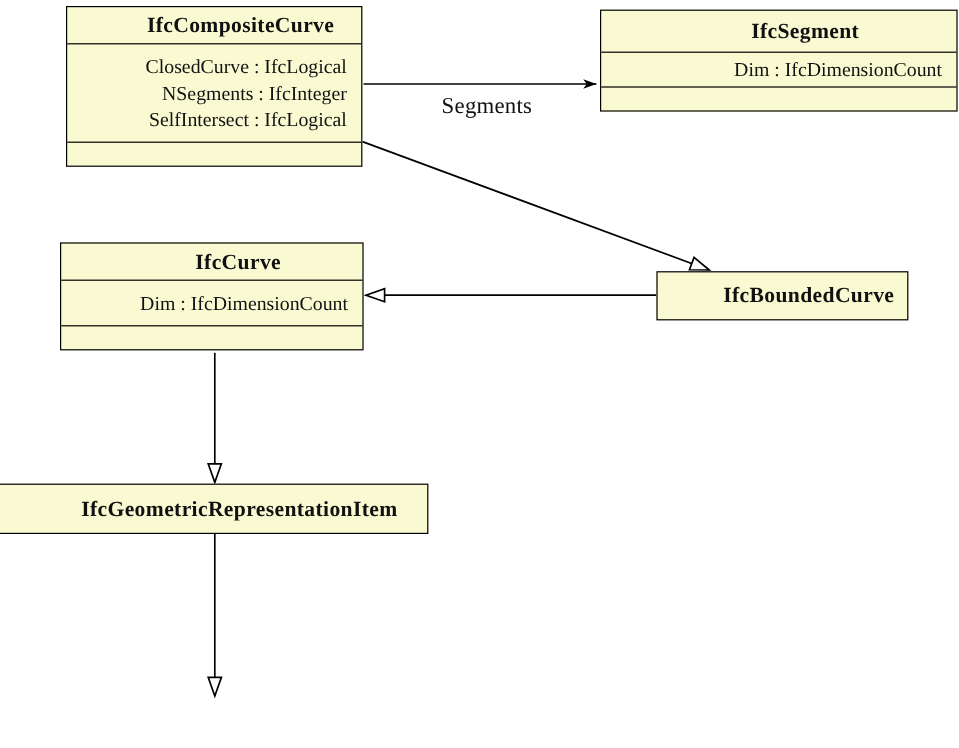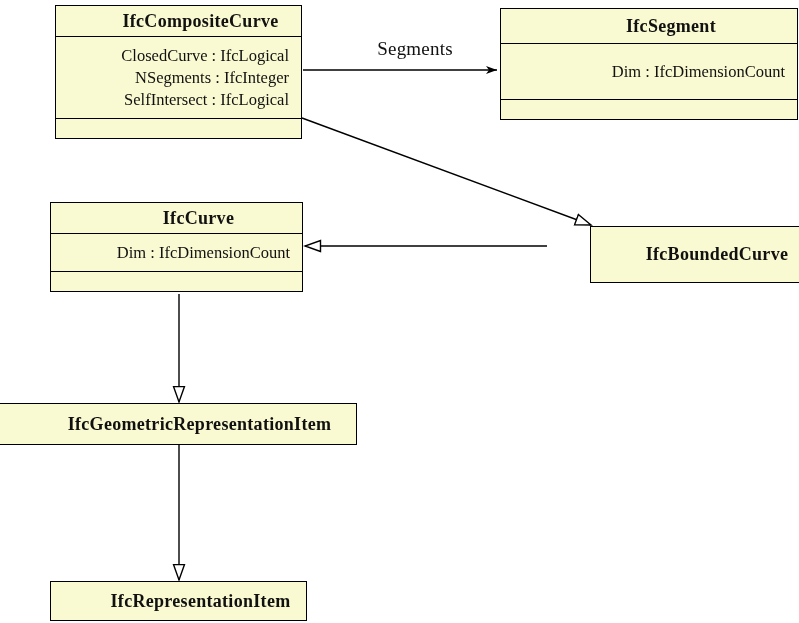--- a/index.html
+++ b/index.html
@@ -61,21 +61,21 @@
   }
   .uml-empty {
     flex: 0 0 19px;
     border-top: 1.5px solid #000000;
   }
   .edge-label {
     position: absolute;
     font-size: 19px;
     letter-spacing: 0.2px;
     white-space: nowrap;
-    text-align: center;
+    margin-top: 40px;
   }
 </style>
 </head>
 <body>
 
 <div id="stage">
 
   <svg id="edges-layer" viewBox="0 0 799 623" xmlns="http://www.w3.org/2000/svg">
     <defs>
       <marker id="stickArrow" markerUnits="userSpaceOnUse" markerWidth="14" markerHeight="11" refX="11" refY="4.5" orient="auto">
@@ -102,41 +102,38 @@
   <div class="uml-box" style="left:55px; top:5px; width:247px; height:134px;">
     <div class="uml-title">IfcCompositeCurve</div>
     <div class="uml-attrs">
       <div class="uml-attr">ClosedCurve : IfcLogical</div>
       <div class="uml-attr">NSegments : IfcInteger</div>
       <div class="uml-attr">SelfIntersect : IfcLogical</div>
     </div>
     <div class="uml-empty"></div>
   </div>
 
-  <div class="uml-box" style="left:500px; top:8px; width:298px; height:112px;">
+  <div class="uml-box" style="left:500px; top:8px; width:298px; height:85px;">
     <div class="uml-title" style="flex-basis:34px;">IfcSegment</div>
     <div class="uml-attrs">
       <div class="uml-attr">Dim : IfcDimensionCount</div>
     </div>
     <div class="uml-empty"></div>
   </div>
 
   <div class="uml-box" style="left:50px; top:202px; width:253px; height:90px;">
     <div class="uml-title">IfcCurve</div>
     <div class="uml-attrs">
       <div class="uml-attr">Dim : IfcDimensionCount</div>
     </div>
     <div class="uml-empty"></div>
   </div>
 
-  <div class="uml-box single" style="left:547px; top:226px; width:210px; height:57px;margin-left:43px;">
+  <div class="uml-box single" style="left:547px; top:226px; width:210px; height:41px;">
     <div class="uml-title">IfcBoundedCurve</div>
   </div>
 
   <div class="uml-box single" style="left:-2px; top:403px; width:359px; height:42px;">
     <div class="uml-title">IfcGeometricRepresentationItem</div>
   </div>
 
-  <div class="uml-box single" style="left:50px; top:581px; width:257px; height:40px;">
-    <div class="uml-title">IfcRepresentationItem</div>
-  </div>
 
 </div>
 
 </body></html>

